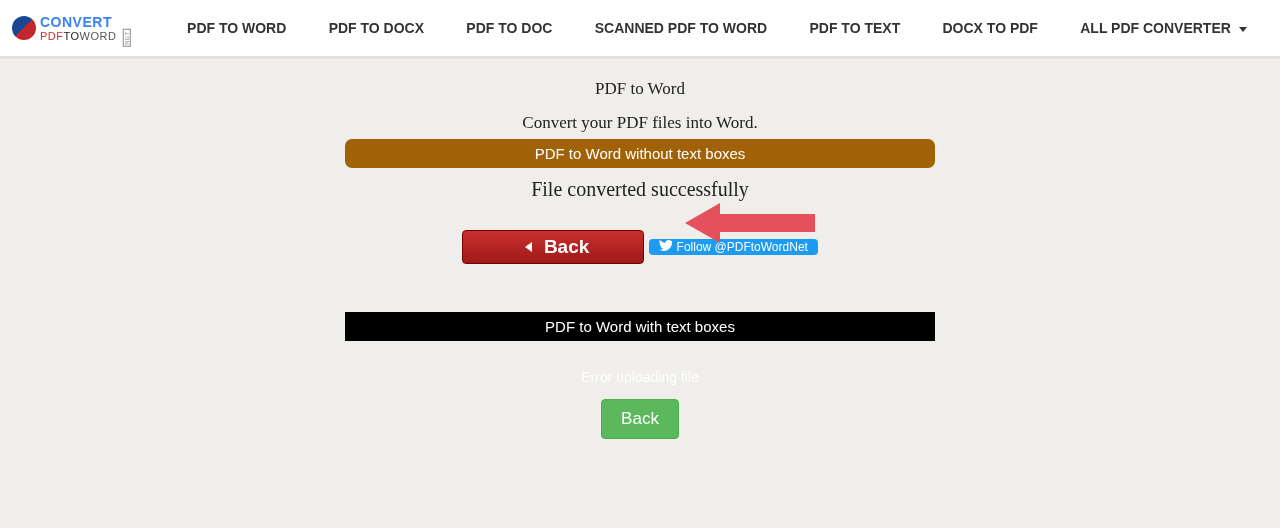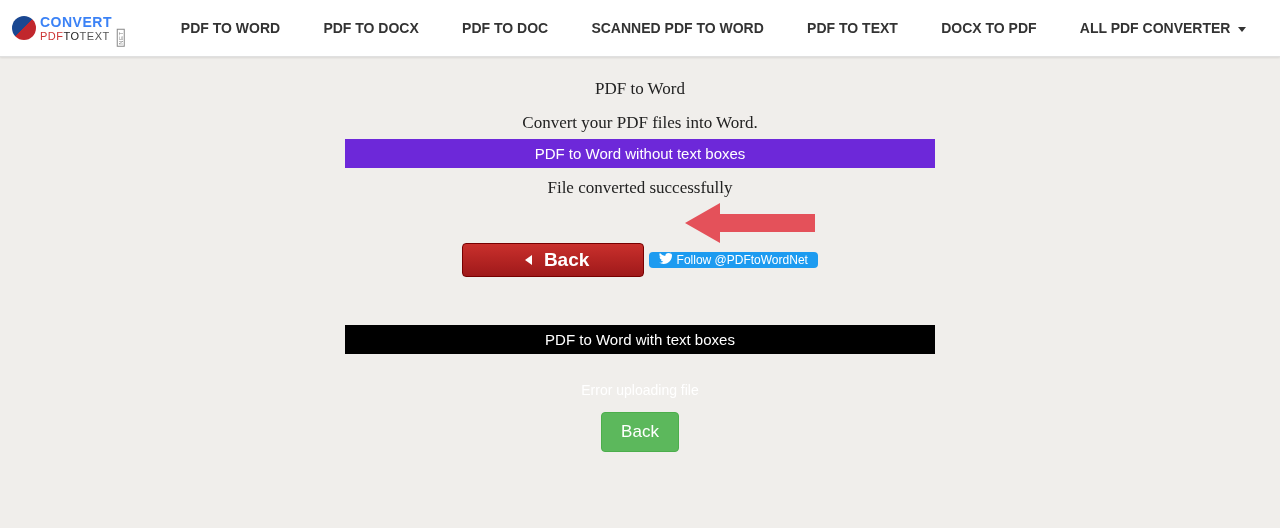--- a/index.html
+++ b/index.html
@@ -58,26 +58,26 @@
   .wrap{
     width:590px;
     margin:22px auto 0;
   }
   .page-title{text-align:center;font-family:"Segoe UI Light","Segoe UI";font-weight:400;font-size:17px;color:#222;}
   .page-sub{text-align:center;font-family:"Segoe UI Light","Segoe UI";font-weight:400;font-size:17px;color:#222;margin-top:14px;}
   .bar{
     margin-top:6px;color:#fff;text-align:center;
     font-size:15px;padding:6px 4px;font-weight:400;
   }
-  .bar-dark{background:#6d28d9;}
+  .bar-dark{background:#a16207;border-radius:7px;}
   .bar-mid{background:#000000;margin-top:45px;}
   .convert-block{
     margin-top:10px;text-align:center;position:relative;
   }
-  .file-status{font-family:"Times New Roman",serif;font-size:17px;color:#222;margin-bottom:20px;}
+  .file-status{font-family:"Times New Roman",serif;font-size:20px;color:#222;margin-bottom:4px;}
   .big-btn{
     display:inline-flex;align-items:center;justify-content:center;
     width:180px;height:32px;margin:3px auto;
     color:#fff;font-size:19px;font-weight:700;
     border-radius:4px;border:1px solid #700;
     background:linear-gradient(#c9302c,#9f191a);
     cursor:pointer;
     text-align:center;
   }
   .big-btn .tri{
@@ -112,21 +112,21 @@
 </style>
 </head>
 <body>
 
 <div class="navbar">
   <div class="logo">
     <div class="logo-mark"></div>
     <div>
       <div class="logo-text">CONVERT</div>
       <div class="logo-sub">
-        <span class="red">PDF</span><span class="blk">TO</span><span class="gry">TEXT</span><span class="logo-net">NET</span>
+        <span class="red">PDF</span><span class="blk">TO</span><span class="gry">WORD</span><span class="logo-net">NET</span>
       </div>
     </div>
   </div>
   <div class="nav-items">
     <span class="nav-item">PDF TO WORD</span>
     <span class="nav-item">PDF TO DOCX</span>
     <span class="nav-item">PDF TO DOC</span>
     <span class="nav-item">SCANNED PDF TO WORD</span>
     <span class="nav-item">PDF TO TEXT</span>
     <span class="nav-item">DOCX TO PDF</span>

